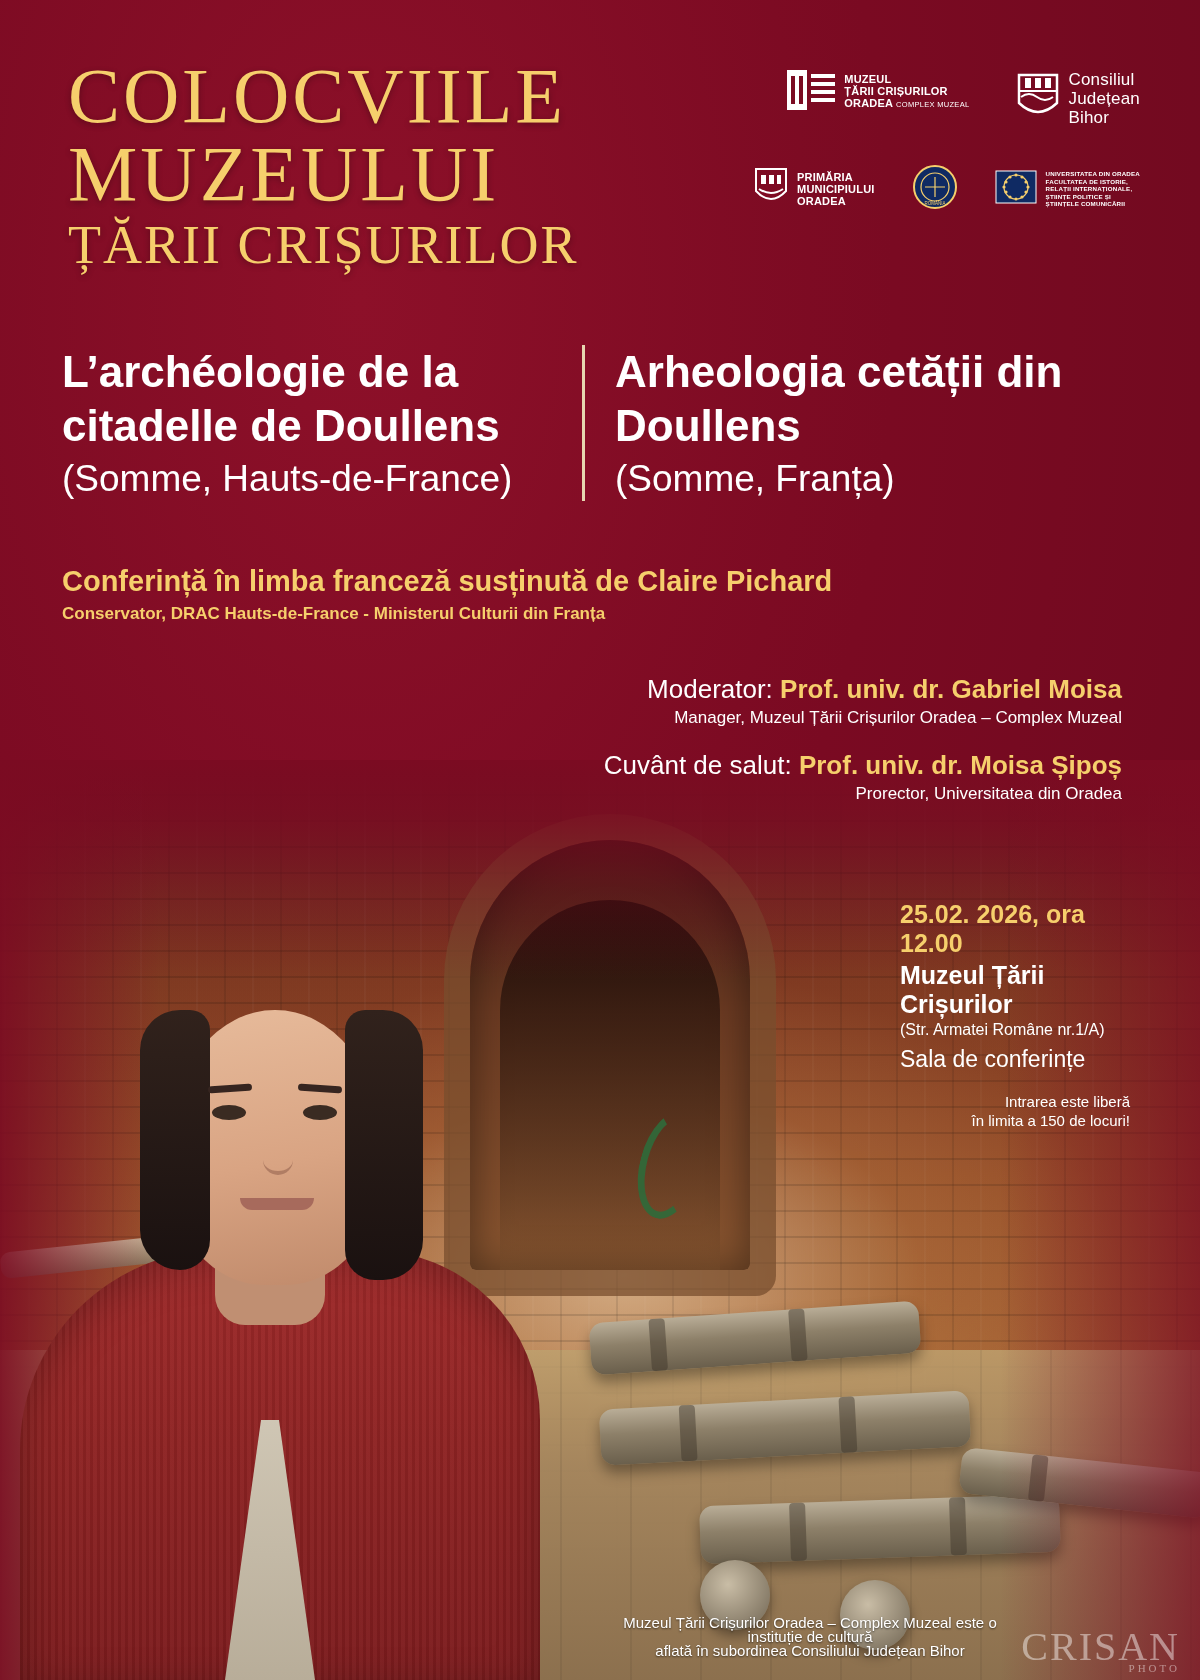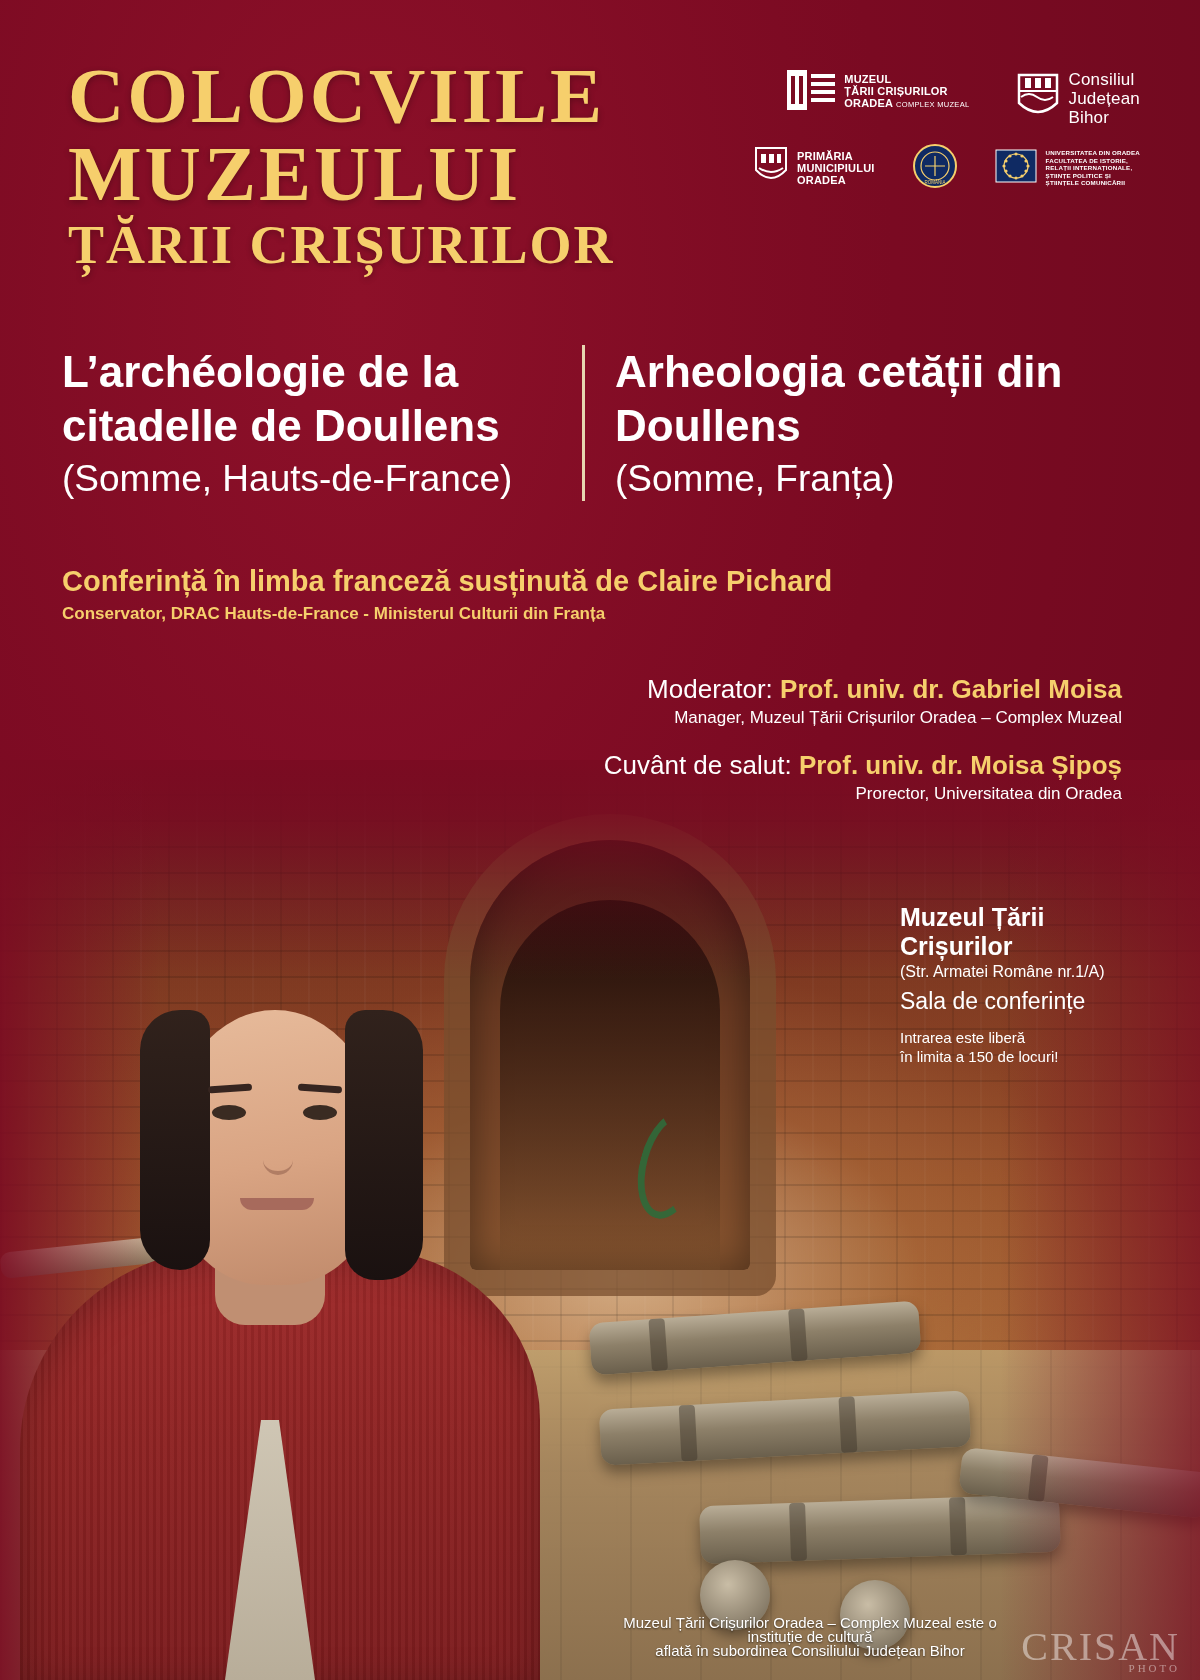--- a/index.html
+++ b/index.html
@@ -191,32 +191,32 @@
     position: absolute; left: 243px; bottom: 505px; width: 30px; height: 32px;
     border-bottom: 4px solid rgba(150,100,80,.6);
     border-radius: 0 0 18px 18px;
   }
 
   
   .title {
     position: absolute;
     left: 68px; top: 58px;
     color: #f6cf6c;
-    font-weight: 700;
+    font-weight: 400;
     letter-spacing: 1px;
     text-shadow: 0 2px 6px rgba(0,0,0,.3);
   }
   .title .l1 { font-size: 78px; line-height: 76px; letter-spacing: 3px; font-family: "Liberation Serif", serif; }
   .title .l2 { font-size: 78px; line-height: 80px; letter-spacing: 3px; font-family: "Liberation Serif", serif; }
   .title .l3 { font-size: 54px; line-height: 62px; letter-spacing: 2px; font-family: "Liberation Serif", serif; }
 
   
   .logos { position: absolute; right: 60px; top: 70px; width: 420px; }
   .logo-row { display: flex; align-items: flex-start; justify-content: flex-end; gap: 48px; }
-  .logo-row.second { margin-top: 17px; gap: 38px; align-items: center; justify-content: flex-end; }
+  .logo-row.second { margin-top: 38px; gap: 38px; align-items: center; justify-content: flex-end; }
   .logo { display: flex; align-items: center; gap: 9px; color: #fff; }
   .logo-mark { flex: 0 0 auto; }
   .logo-text { font-size: 11px; line-height: 12px; font-weight: bold; letter-spacing: .2px; }
   .logo-text .sub { font-size: 7.5px; font-weight: normal; letter-spacing: .3px; margin-top: 2px; }
   .logo-text.cj { font-weight: normal; font-size: 17px; line-height: 19px; }
   .logo-text.tiny { font-size: 6.2px; line-height: 7.6px; font-weight: bold; }
 
   .headline {
     position: absolute; left: 62px; top: 345px; width: 1080px;
     display: flex; align-items: flex-start;
@@ -244,21 +244,21 @@
   .mods .second { margin-top: 22px; }
 
   .details {
     position: absolute; right: 70px; top: 900px; width: 520px; text-align: left; color: #fff;
     padding-left: 290px;
   }
   .d-when { font-size: 25px; font-weight: bold; color: #f6cf6c; }
   .d-place { font-size: 25px; font-weight: bold; color: #ffffff; margin-top: 3px; }
   .d-addr { font-size: 16px; color: #fff; margin-top: 2px; }
   .d-hall { font-size: 23px; color: #ffffff; margin-top: 7px; }
-  .d-free { font-size: 15px; color: #fff; margin-top: 13px; line-height: 19px; }
+  .d-free { font-size: 15px; color: #fff; margin-top: 19px; line-height: 19px; text-align: right; }
 
   .footnote {
     position: absolute; left: 600px; bottom: 22px; width: 420px;
     font-size: 15px; line-height: 14px; color: #ffffff; text-align: center;
     text-shadow: 0 1px 2px rgba(0,0,0,.6);
   }
   .watermark {
     position: absolute; right: 20px; bottom: 6px;
     font-family: "Liberation Serif", serif;
     font-size: 40px; letter-spacing: 2px;
@@ -461,20 +461,21 @@
     </div>
     <div class="mod-sub">Manager, Muzeul Țării Crișurilor Oradea – Complex Muzeal</div>
 
     <div class="mod-line second">
       <span class="role">Cuvânt de salut: </span><span class="person">Prof. univ. dr. Moisa Șipoș</span>
     </div>
     <div class="mod-sub">Prorector, Universitatea din Oradea</div>
   </div>
 
   <div class="details">
+    <div class="d-when">25.02. 2026, ora 12.00</div>
     <div class="d-place">Muzeul Țării Crișurilor</div>
     <div class="d-addr">(Str. Armatei Române nr.1/A)</div>
     <div class="d-hall">Sala de conferințe</div>
     <div class="d-free">
       <span>Intrarea este liberă</span><br>
       <span>în limita a 150 de locuri!</span>
     </div>
   </div>
 
   <div class="footnote">

